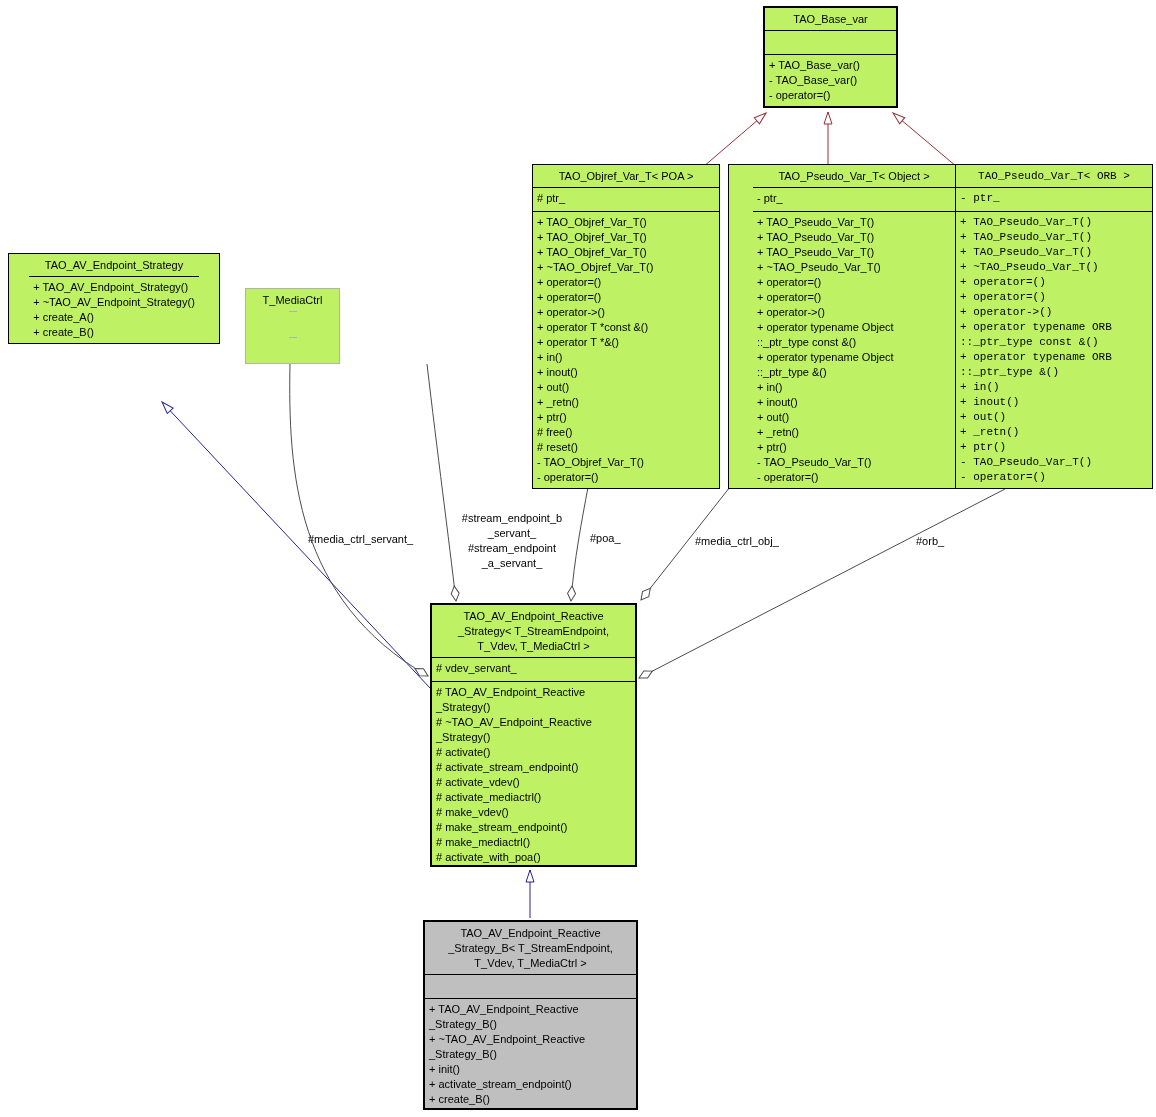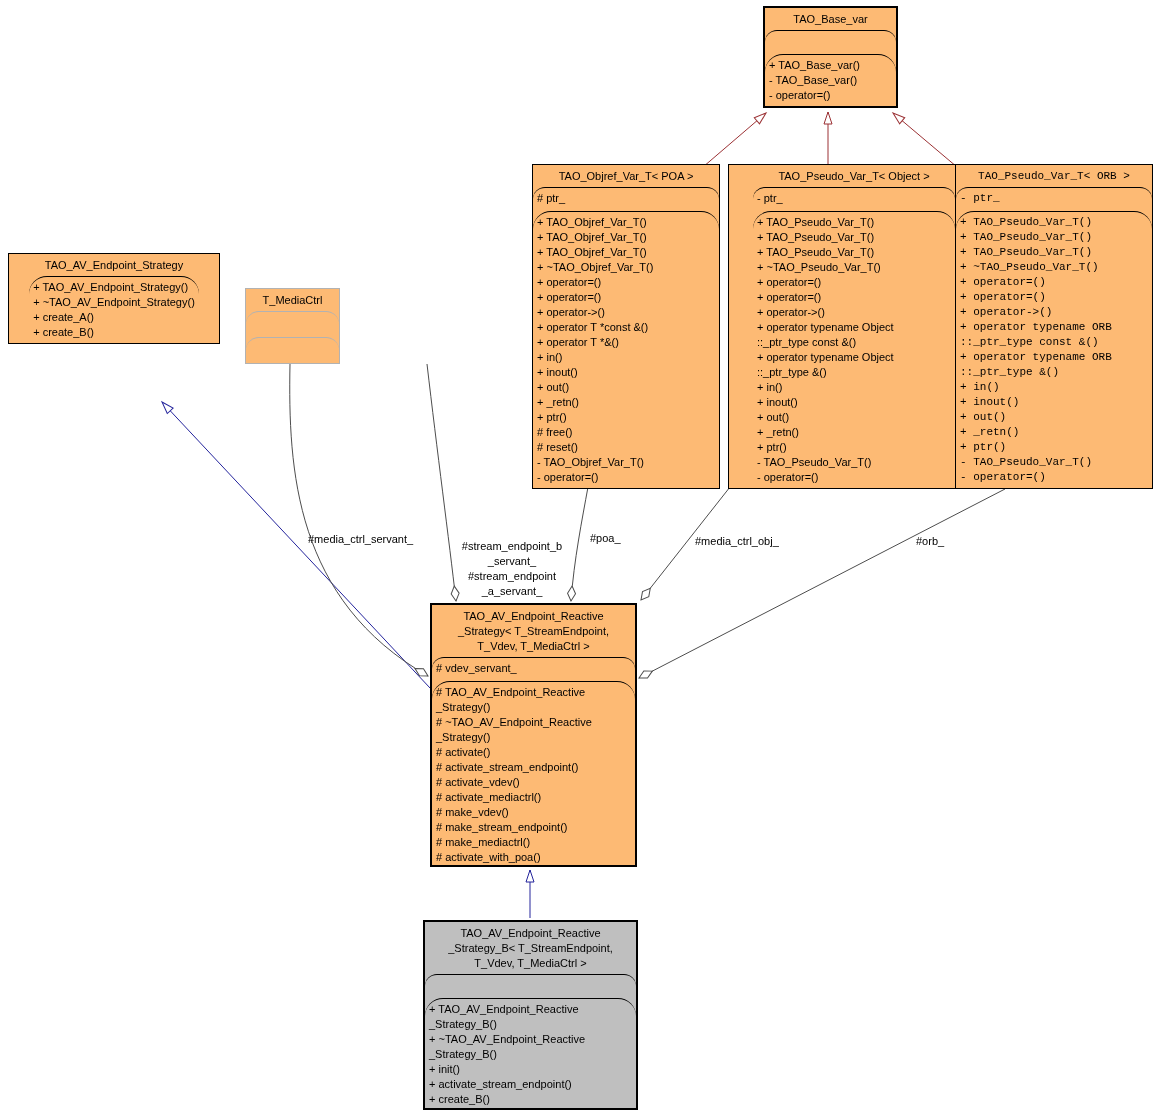--- a/index.html
+++ b/index.html
@@ -1,25 +1,25 @@
 <!DOCTYPE html>
 <html><head>
 <meta charset="utf-8">
 <style>
   html,body{margin:0;padding:0;background:#ffffff;}
   #canvas{position:relative;width:1156px;height:1117px;background:#ffffff;
           font-family:"Liberation Sans","DejaVu Sans",sans-serif;color:#000;}
   #edges{position:absolute;left:0;top:0;width:1156px;height:1117px;}
-  .uml-box{position:absolute;background:#fdba74;border:1px solid #000000;
+  .uml-box{position:absolute;background:#bef264;border:1px solid #000000;
            display:flex;flex-direction:column;font-size:11px;line-height:15px;}
   .uml-box.thick{border-width:2px;}
   .uml-box.current{background:#bfbfbf;}
-  .uml-box.tmpl{border-color:#b2b2b2;}
+  .uml-box.tmpl{border-color:#b2b2b2;align-items:center;}
   .uml-title{text-align:center;padding:4px 3px 3px 3px;}
-  .uml-sec{border-top:1px solid #000000;padding:3px 4px;min-height:17px;border-radius:18px;}
+  .uml-sec{border-top:1px solid #000000;padding:3px 4px;min-height:17px;}
   .uml-box.tmpl .uml-sec{border-top-color:#b2b2b2;min-height:19px;}
   .uml-methods{flex:1 1 auto;}
   .edge-label{position:absolute;font-size:11px;line-height:15px;white-space:nowrap;}
   .edge-label.centered{text-align:center;white-space:normal;}
 </style>
 </head>
 <body>
 
 <div id="canvas">
 
@@ -207,21 +207,21 @@
         <div>_Strategy_B()</div>
         <div>+ ~TAO_AV_Endpoint_Reactive</div>
         <div>_Strategy_B()</div>
         <div>+ init()</div>
         <div>+ activate_stream_endpoint()</div>
         <div>+ create_B()</div>
       </div>
   </div>
 
   <div class="edge-label" style="left:308px;top:532px;">#media_ctrl_servant_</div>
-  <div class="edge-label centered" style="left:450px;top:511px;width:124px;margin-top:28px;">
+  <div class="edge-label centered" style="left:450px;top:511px;width:124px;">
       <div>#stream_endpoint_b</div>
       <div>_servant_</div>
       <div>#stream_endpoint</div>
       <div>_a_servant_</div>
     </div>
   <div class="edge-label" style="left:590px;top:531px;">#poa_</div>
   <div class="edge-label" style="left:695px;top:534px;">#media_ctrl_obj_</div>
   <div class="edge-label" style="left:916px;top:534px;">#orb_</div>
 
 </div>

